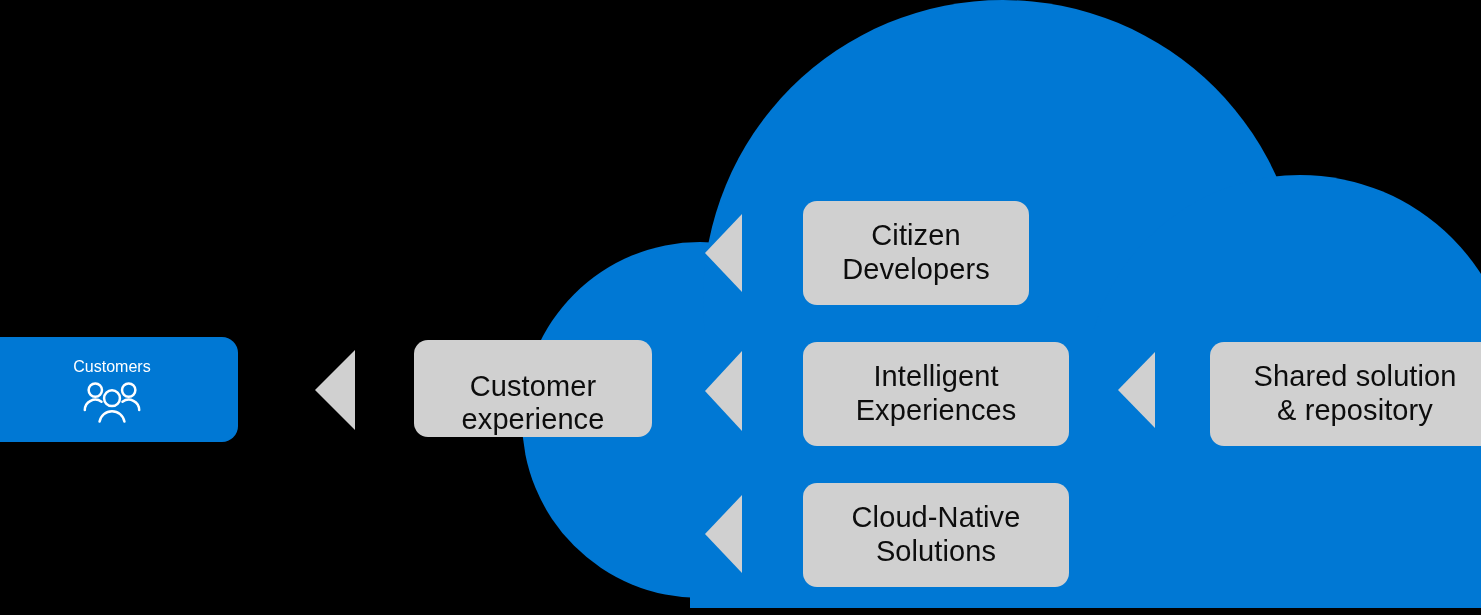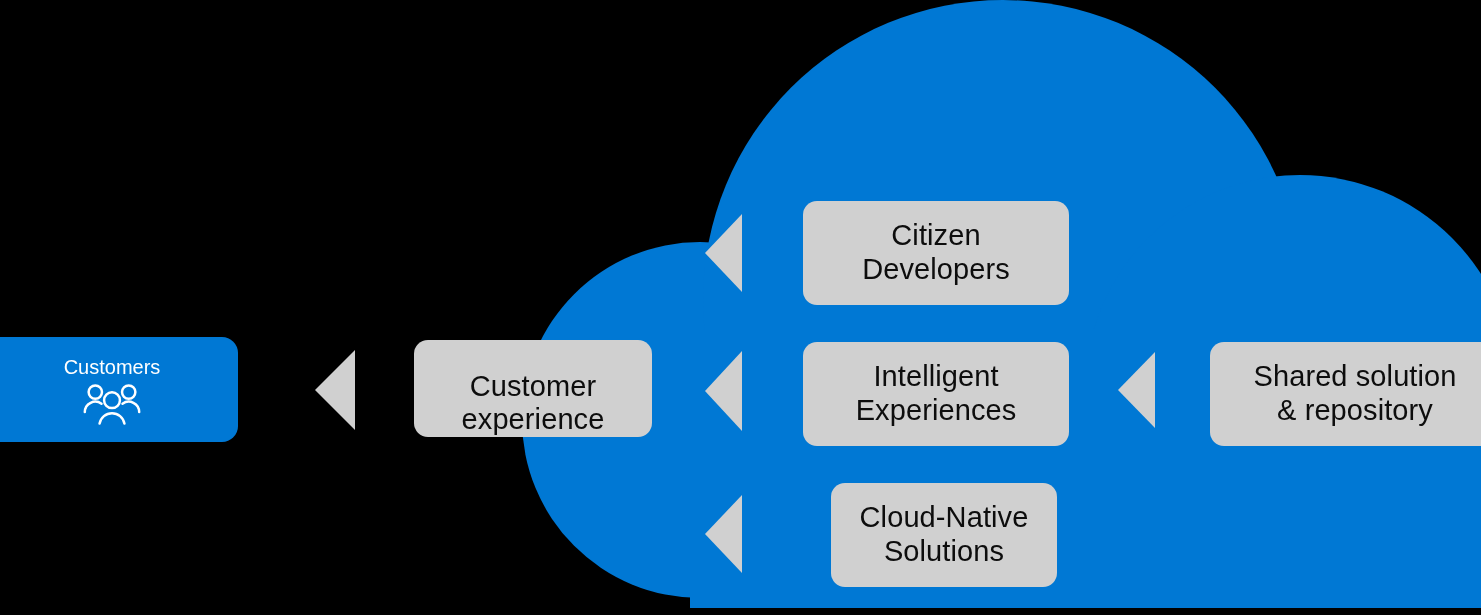--- a/index.html
+++ b/index.html
@@ -49,31 +49,31 @@
   }
 
   
   .node.blue {
     background: #0078D4;
     color: #FFFFFF;
     flex-direction: column;
     border-radius: 16px;
   }
   .node.blue .node-label {
-    font-size: 20px;
+    font-size: 16px;
     font-weight: 400;
     margin-top: 2px;
   }
 
   
   #node-customers      { left: -14px;  top: 337px; width: 252px; height: 105px; }
   #node-customer-exp   { left: 414px;  top: 340px; width: 238px; height: 97px; align-items: flex-end;  }
-  #node-citizen-dev    { left: 803px;  top: 201px; width: 266px; height: 104px; }
+  #node-citizen-dev    { left: 803px;  top: 201px; width: 226px; height: 104px; }
   #node-intelligent    { left: 803px;  top: 342px; width: 266px; height: 104px; }
-  #node-cloud-native   { left: 803px;  top: 483px; width: 226px; height: 104px; margin-left: 28px; }
+  #node-cloud-native   { left: 803px;  top: 483px; width: 266px; height: 104px; }
   #node-shared         { left: 1210px; top: 342px; width: 290px; height: 104px; }
 
   #customers-people-icon {
     width: 62px;
     height: 42px;
     display: block;
     margin-top: 4px;
   }
 
   

